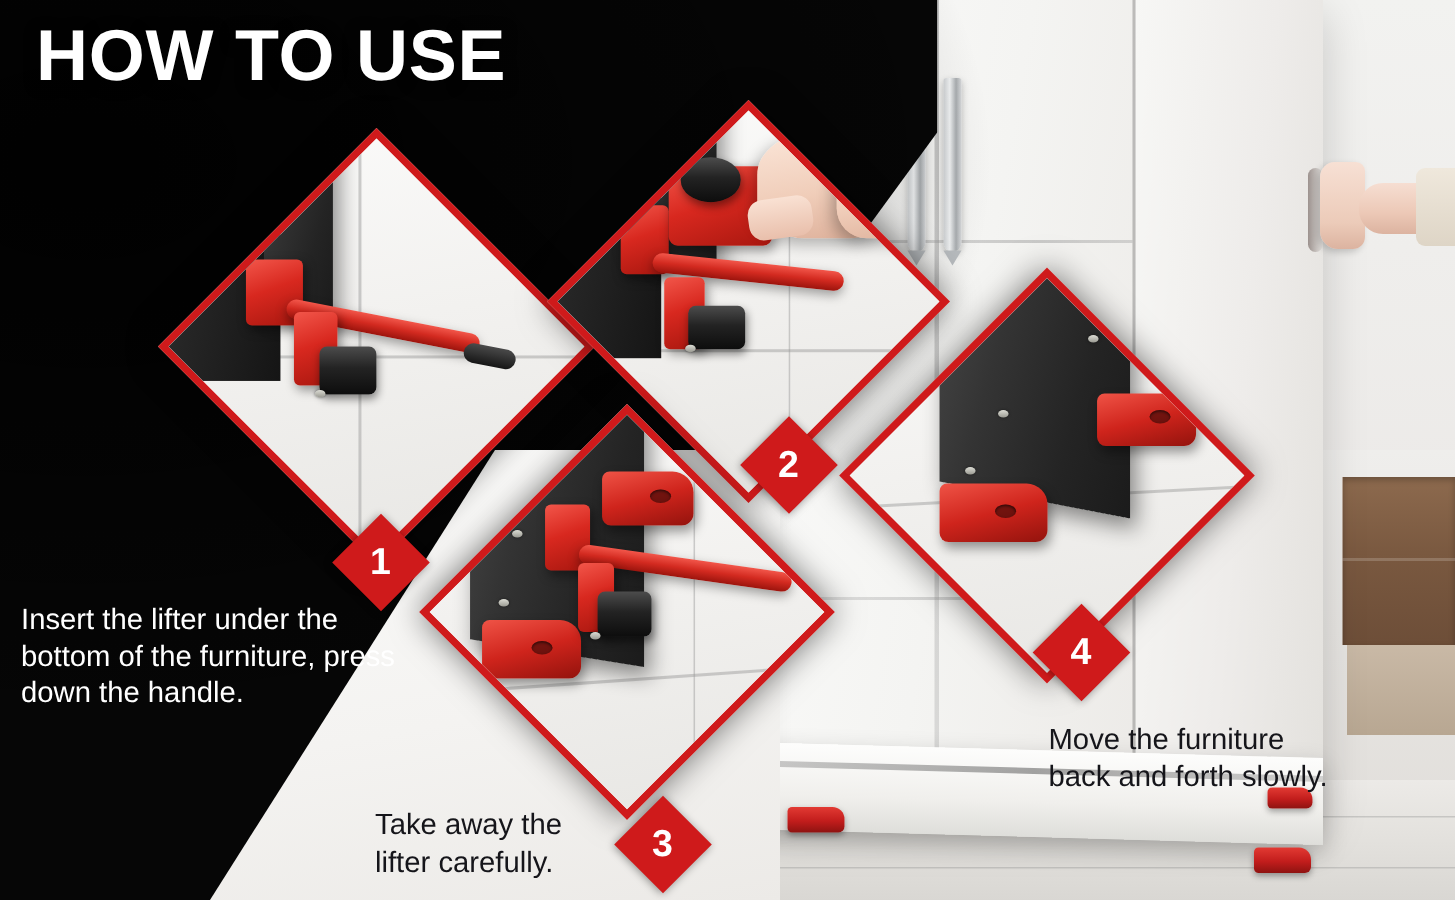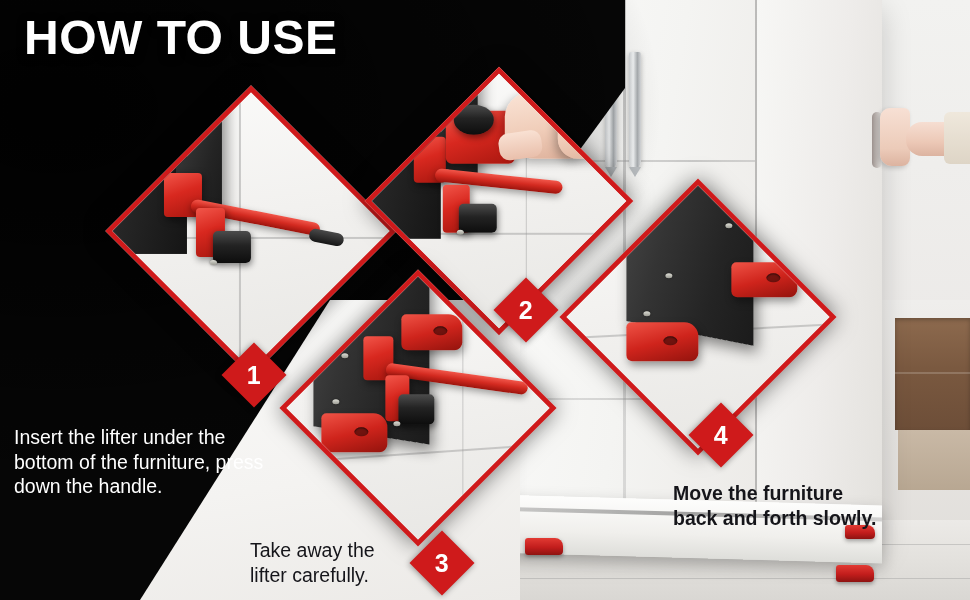--- a/index.html
+++ b/index.html
@@ -242,21 +242,21 @@
     transform: rotate(-45deg);
     color:#fff; font-weight:bold; font-size:25px; line-height:1;
   }
 
   
   .caption {
     position:absolute; z-index:50;
     font-size:19.5px; line-height:1.26;
     white-space:pre-line;
   }
-  .caption.on-dark { color:#ffffff;margin-top:24px; }
+  .caption.on-dark { color:#ffffff; }
   .caption.on-light { color:#15151a; }
 
   
   .white-wedge{
     position:absolute; left:0px; top:300px; width:520px; height:300px;
     background:linear-gradient(170deg,#fcfcfb 0%,#f4f3f1 60%,#eceae7 100%);
     clip-path: polygon(330px 0, 520px 0, 520px 300px, 140px 300px);
     z-index:5;
   }
 </style>
@@ -402,16 +402,16 @@
   </div>
 
   <div class="caption on-dark" style="left:14px;top:401px;width:300px;">Insert the lifter under the
 bottom of the furniture, press
 down the handle.</div>
 
 
   <div class="caption on-light" style="left:250px;top:538px;width:200px;">Take away the
 lifter carefully.</div>
 
-  <div class="caption on-light" style="left:673px;top:481px;width:240px;font-weight:bold;">Move the furniture
+  <div class="caption on-light" style="left:699px;top:481px;width:240px;">Move the furniture
 back and forth slowly.</div>
 
 </div>
 
 </body></html>

